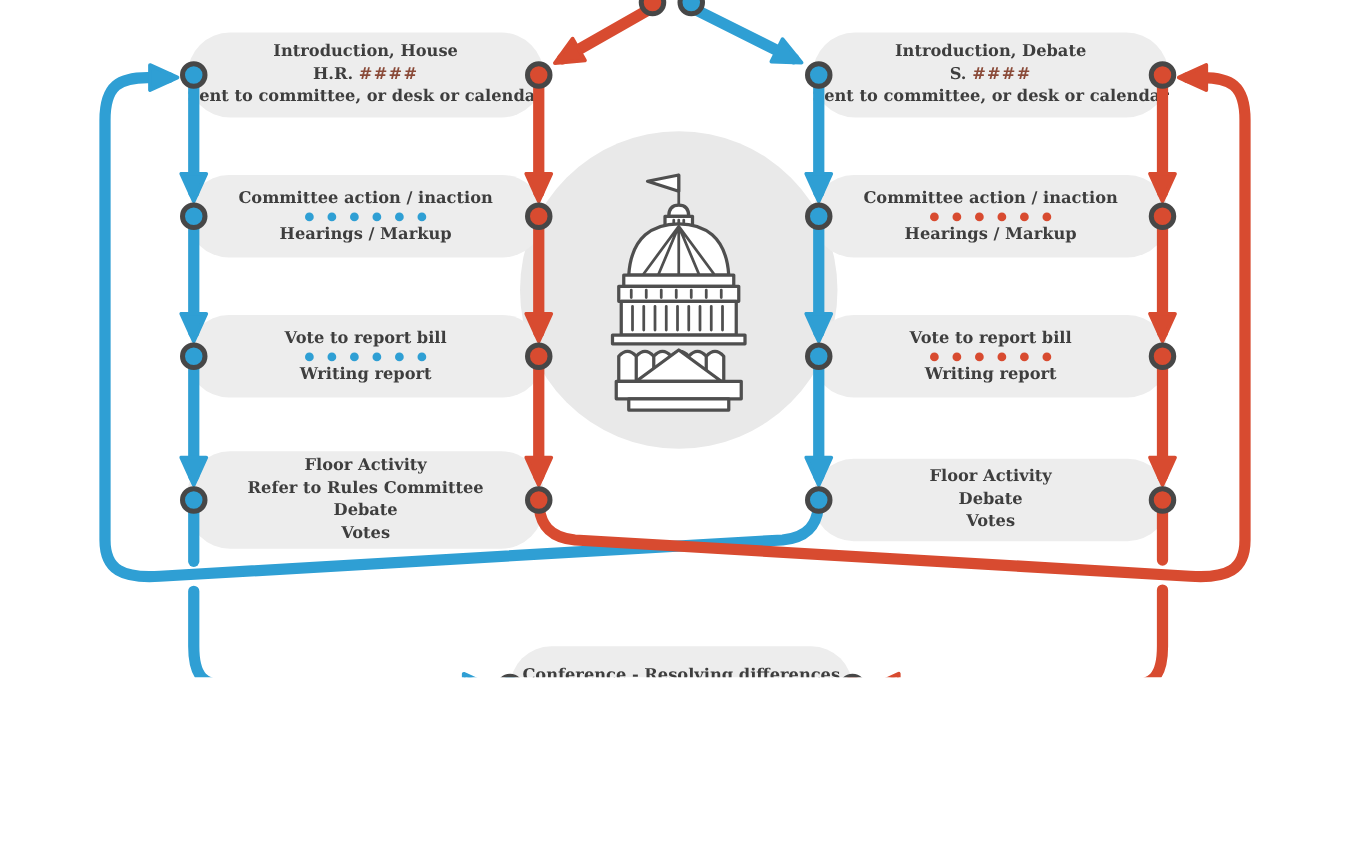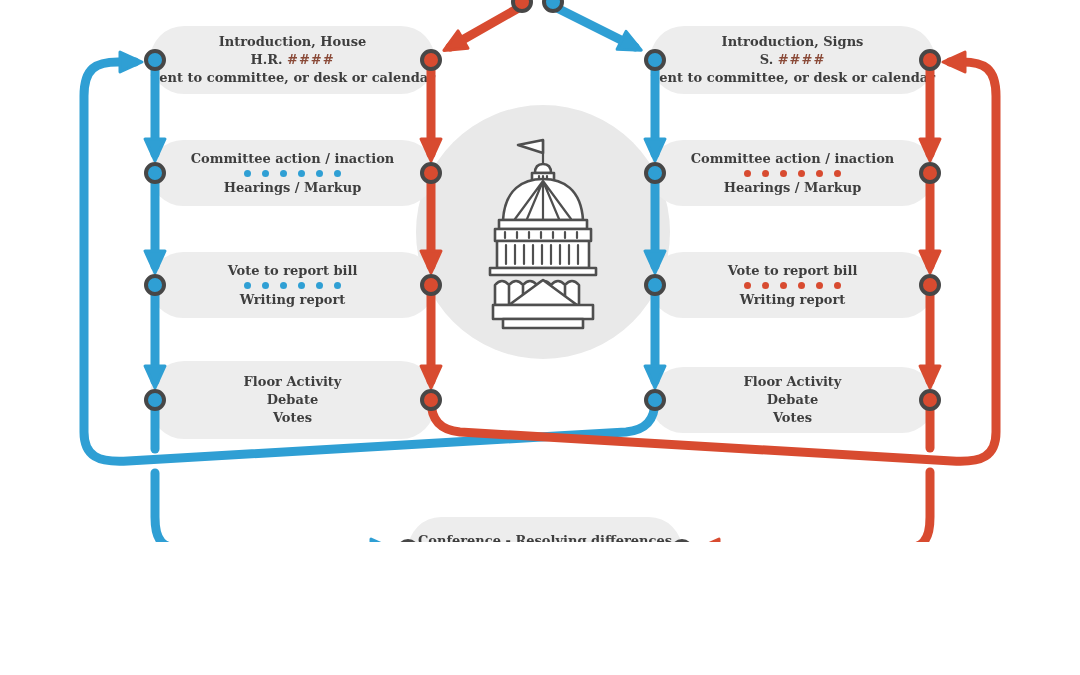--- a/index.html
+++ b/index.html
@@ -81,26 +81,27 @@
         <i></i>
         <i></i>
         <i></i>
         <i></i>
       </div>
     <div>Writing report</div>
   </div>
 
   <div class="pill b-house-floor">
     <div>Floor Activity</div>
+    <div>Refer to Rules Committee</div>
     <div>Debate</div>
     <div>Votes</div>
   </div>
 
   <div class="pill b-senate-intro">
-    <div>Introduction, Signs</div>
+    <div>Introduction, Debate</div>
     <div>
       <span>S.</span>
       <span class="hash">####</span>
     </div>
     <div class="nowrap">Sent to committee, or desk or calendar</div>
   </div>
 
   <div class="pill b-senate-comm">
     <div>Committee action / inaction</div>
     <div class="dots red">

